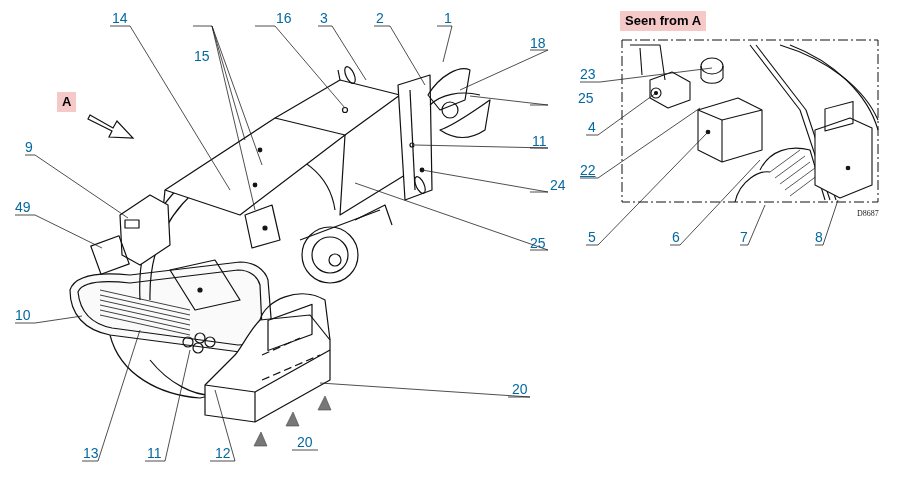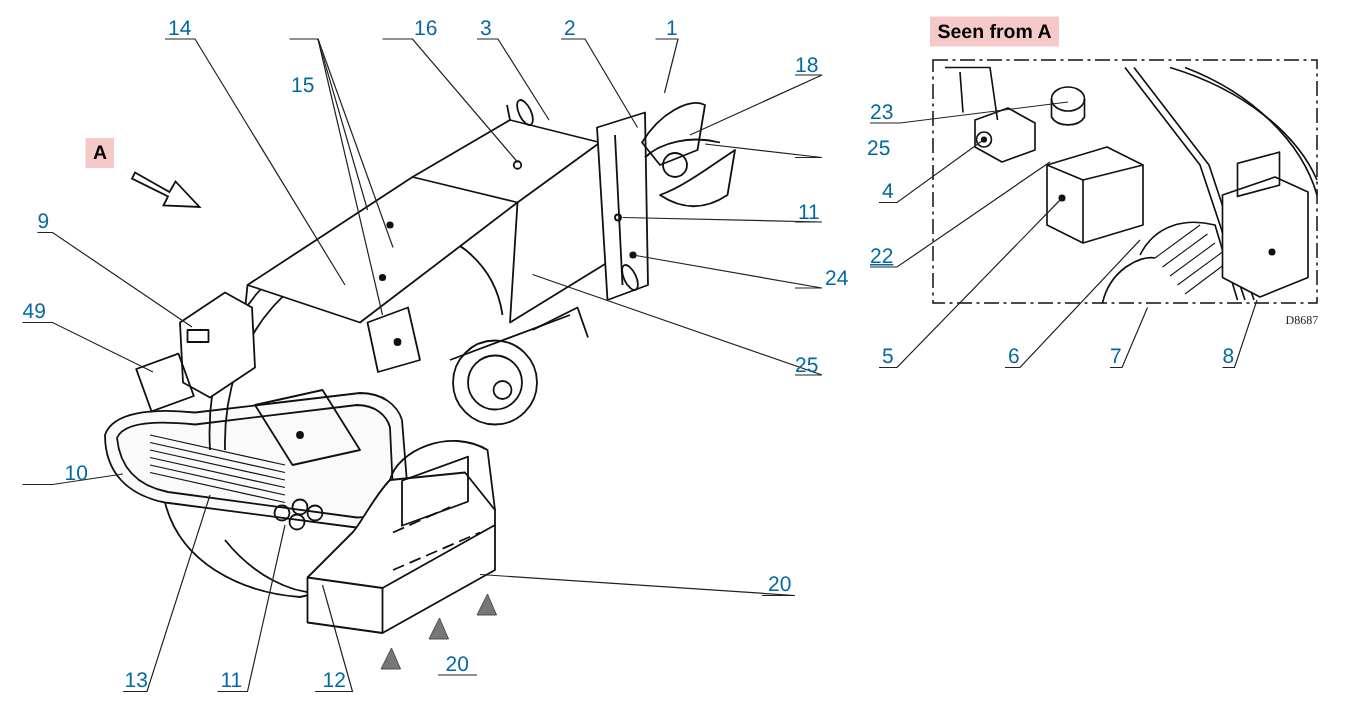--- a/index.html
+++ b/index.html
@@ -206,21 +206,21 @@
 <div class="lbl" style="left:256px;top:11px;margin-left:20px;">16</div>
 <div class="lbl" style="left:194px;top:11px;margin-top:38px;">15</div>
 <div class="lbl" style="left:112px;top:11px;">14</div>
 <div class="lbl" style="left:530px;top:36px;">18</div>
 <div class="lbl" style="left:530px;top:91px;margin-left:48px;">25</div>
 <div class="lbl" style="left:532px;top:134px;">11</div>
 <div class="lbl" style="left:550px;top:178px;">24</div>
 <div class="lbl" style="left:530px;top:236px;">25</div>
 <div class="lbl" style="left:25px;top:140px;">9</div>
 <div class="lbl" style="left:15px;top:200px;">49</div>
-<div class="lbl" style="left:15px;top:308px;margin-left:28px;">10</div>
+<div class="lbl" style="left:15px;top:308px;">10</div>
 <div class="lbl" style="left:83px;top:446px;">13</div>
 <div class="lbl" style="left:147px;top:446px;">11</div>
 <div class="lbl" style="left:215px;top:446px;">12</div>
 <div class="lbl" style="left:512px;top:382px;">20</div>
 <div class="lbl" style="left:297px;top:435px;">20</div>
 
 <div class="lbl" style="left:580px;top:67px;">23</div>
 <div class="lbl" style="left:588px;top:120px;">4</div>
 <div class="lbl" style="left:580px;top:163px;text-decoration:underline;">22</div>
 <div class="lbl" style="left:588px;top:230px;">5</div>

